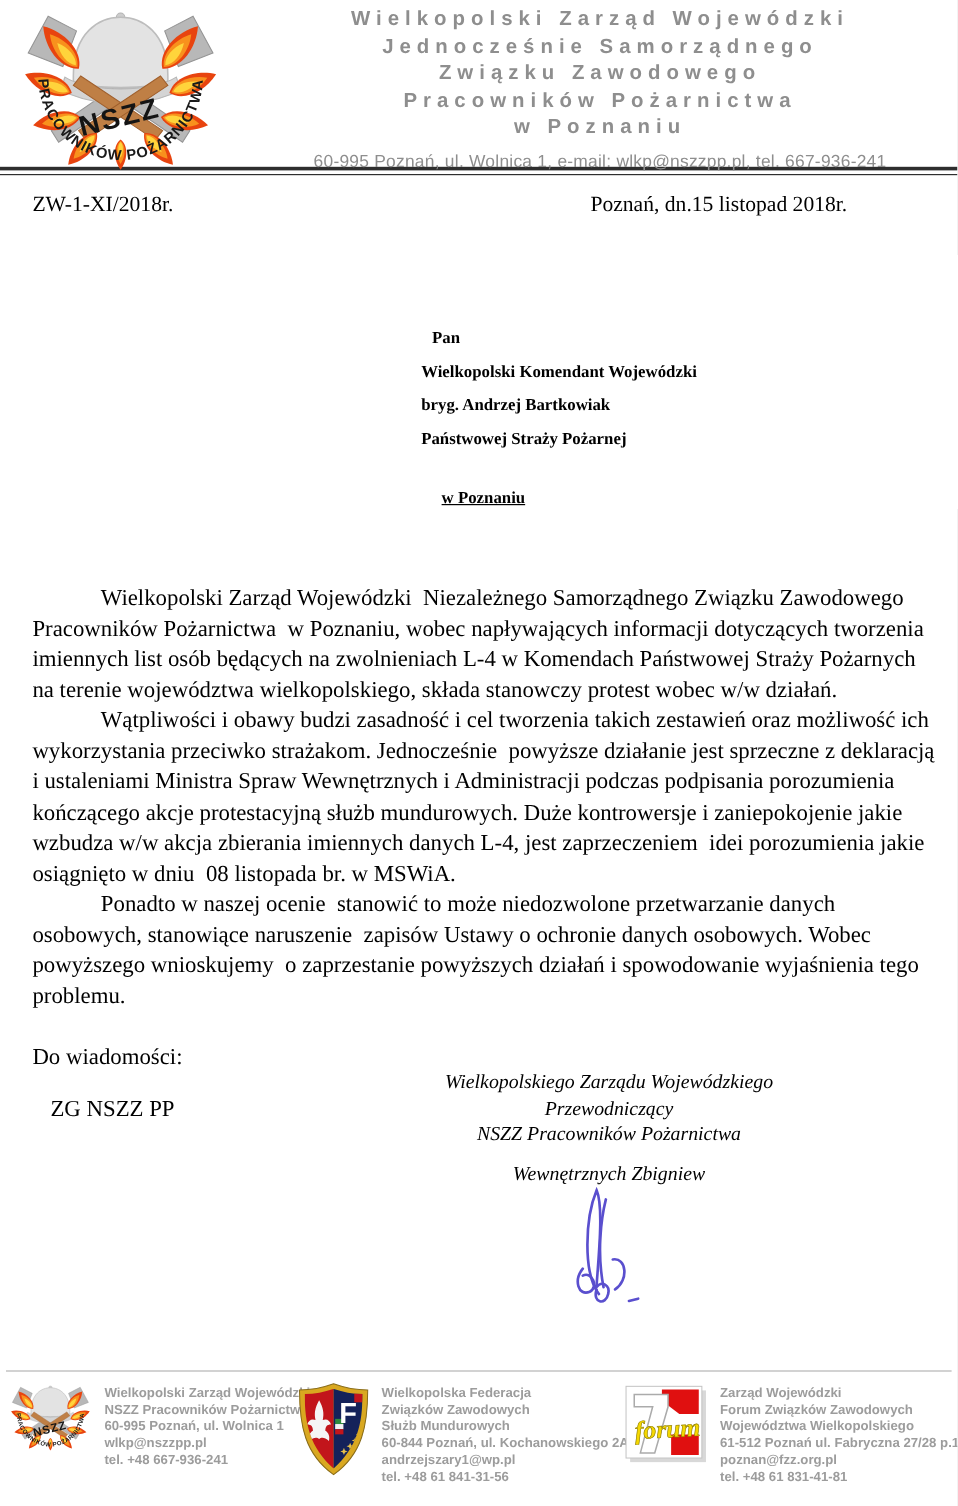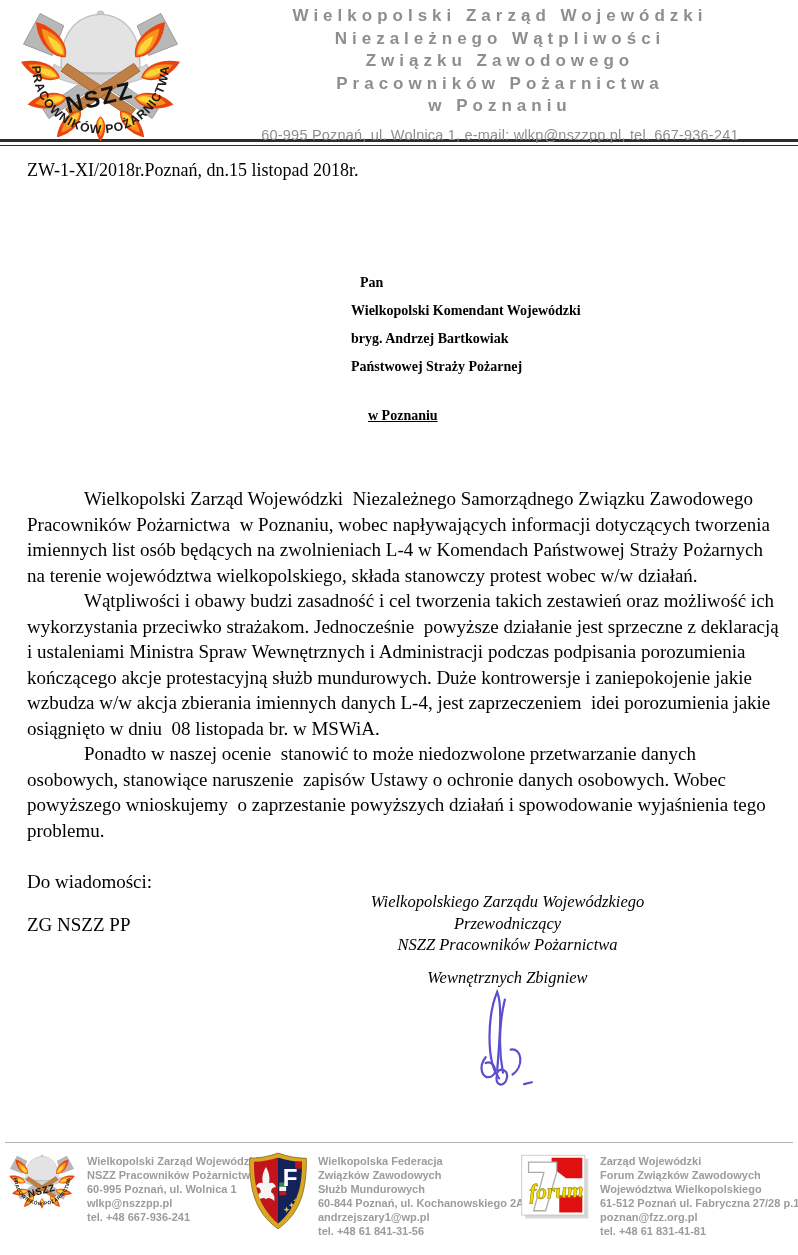--- a/index.html
+++ b/index.html
@@ -10,32 +10,32 @@
   
   .letterhead{position:relative;height:139px;}
   .logo-main{position:absolute;left:13px;top:2px;}
   .org-block{position:absolute;left:208px;top:5px;width:584px;text-align:center;}
   .org-line{font-family:"Liberation Sans",sans-serif;font-weight:bold;font-size:17px;
     line-height:22.5px;letter-spacing:5px;color:#8e8e8e;white-space:nowrap;}
   .org-address{margin-top:9px;font-family:"Liberation Sans",sans-serif;font-weight:normal;
     font-size:14.5px;letter-spacing:.2px;color:#8e8e8e;white-space:nowrap;}
   .double-rule{height:3px;border-top:3px solid #2e2e2e;border-bottom:1px solid #2e2e2e;}
   
-  .ref-row{display:flex;justify-content:flex-start;padding:14px 92px 0 27px;font-size:18px;}
+  .ref-row{display:flex;justify-content:space-between;padding:14px 92px 0 27px;font-size:18px;}
   
   .recipient{margin:88px 0 0 351px;font-weight:bold;font-size:14px;line-height:28px;}
   .recipient .salutation{padding-left:9px;}
   .recipient-city{margin-top:21px;padding-left:17px;text-decoration:underline;}
   
   .body-text{margin:56px 16px 0 27px;font-size:19px;line-height:25.5px;}
   .body-text p{margin:0;text-indent:57px;white-space:pre-wrap;}
   
   .sign-section{position:relative;margin-top:28px;height:240px;}
   .cc-label{position:absolute;left:27px;top:0;font-size:19px;}
-  .cc-recipient{position:absolute;left:27px;top:43px;font-size:19px;}
+  .cc-recipient{position:absolute;left:42px;top:43px;font-size:19px;}
   .sig-col{position:absolute;left:320px;top:20px;width:375px;text-align:center;font-style:italic;}
   .sig-title{font-size:16.5px;line-height:21.5px;}
   .sig-name{margin-top:12px;font-size:16.5px;}
   .sig-scribble{display:block;margin:0 auto;transform:translateX(-6px);}
   
   .footer{position:absolute;left:0;right:0;top:1142px;height:110px;}
   .footer-rule{margin:0 5px;border-top:1px solid #b5b5b5;}
   .fcol{position:absolute;top:9px;display:flex;gap:9px;align-items:flex-start;}
   .fcol1{left:6px;} .fcol2{left:247px;} .fcol3{left:519px;}
   .f-lines{margin-top:3px;}
@@ -93,21 +93,21 @@
         <text x="100" y="118" text-anchor="middle" transform="rotate(-14 100 114)" font-family="Liberation Sans, sans-serif" font-weight="bold" font-size="27" letter-spacing="2" fill="#141414">NSZZ</text>
 
         <text font-family="Liberation Sans, sans-serif" font-weight="bold" font-size="14" letter-spacing="1" fill="#1a1a1a">
           <textPath href="#ringPath" startOffset="50%" text-anchor="middle">PRACOWNIKÓW POŻARNICTWA</textPath>
         </text>
       </g>
     </svg>
 
     <div class="org-block">
       <div class="org-line">Wielkopolski Zarząd Wojewódzki</div>
-      <div class="org-line">Niezależnego Wątpliwości</div>
+      <div class="org-line">Jednocześnie Samorządnego</div>
       <div class="org-line">Związku Zawodowego</div>
       <div class="org-line">Pracowników Pożarnictwa</div>
       <div class="org-line">w Poznaniu</div>
       <div class="org-address">60-995 Poznań, ul. Wolnica 1, e-mail: wlkp@nszzpp.pl, tel. 667-936-241</div>
     </div>
   </div>
 
   <div class="double-rule"></div>
 
   <div class="ref-row">

